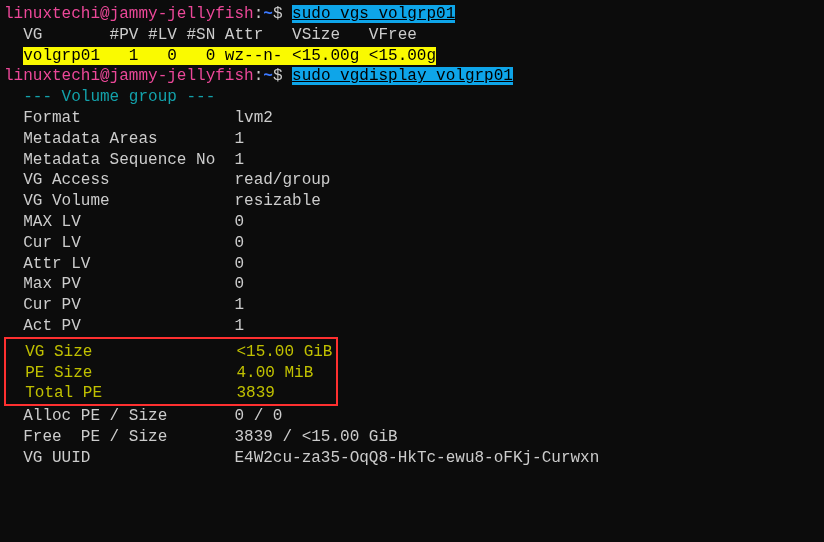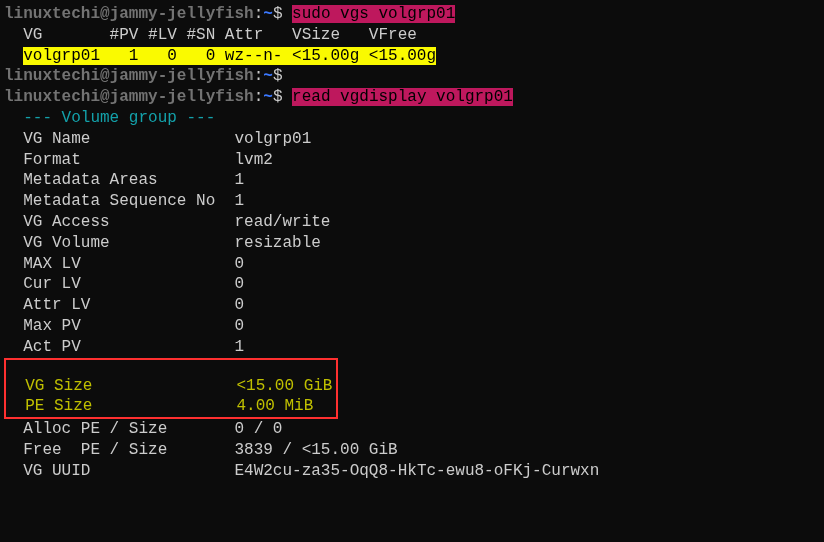--- a/index.html
+++ b/index.html
@@ -8,71 +8,71 @@
       font-family: 'Courier New', Consolas, monospace;
       font-size: 16px;
       line-height: 1.3;
       color: #cccccc;
       padding: 4px;
       width: 824px;
       height: 542px;
       overflow: hidden;
     }
     .line { white-space: pre; }
-    .prompt-user { color: #737373; font-weight: bold; }
+    .prompt-user { color: #ec4899; }
     .prompt-path { color: #3b78ff; font-weight: bold; }
     .prompt-sep { color: #cccccc; }
     .prompt-dollar { color: #cccccc; }
-    .cmd-hl { background: #be185d; color: #000000; }
+    .cmd-hl { background: #0ea5e9; color: #000000; text-decoration: underline; }
     .out-hl { background: #fafa00; color: #000000; text-align: right; }
     .redbox-group { 
       border: 2px solid #ff3030; 
       display: inline-block;
-      padding: 16px 4px 0 0;
+      padding: 3px 4px 0 0;
     }
     .redbox-line { white-space: pre; }
     .yellow-dim { color: #c0c000; }
     .cyan { color: #13a1aa; }
   </style>
 </head>
 <body>
 
 <div>
   
   <div class="line"><span class="prompt-user"><span>linuxtechi</span><span>@</span><span>jammy-jellyfish</span></span><span class="prompt-sep">:</span><span class="prompt-path">~</span><span class="prompt-dollar">$ </span><span class="cmd-hl">sudo vgs volgrp01</span></div>
 
   
   <div class="line">  VG       #PV #LV #SN Attr   VSize   VFree</div>
   <div class="line"><span>  </span><span class="out-hl">volgrp01   1   0   0 wz--n- &lt;15.00g &lt;15.00g</span></div>
 
   
-  <div class="line"><span class="prompt-user"><span>linuxtechi</span><span>@</span><span>jammy-jellyfish</span></span><span class="prompt-sep">:</span><span class="prompt-path">~</span><span class="prompt-dollar">$ </span></div>
 
   
-  <div class="line"><span class="prompt-user"><span>linuxtechi</span><span>@</span><span>jammy-jellyfish</span></span><span class="prompt-sep">:</span><span class="prompt-path">~</span><span class="prompt-dollar">$ </span><span class="cmd-hl">read vgdisplay volgrp01</span></div>
+  <div class="line"><span class="prompt-user"><span>linuxtechi</span><span>@</span><span>jammy-jellyfish</span></span><span class="prompt-sep">:</span><span class="prompt-path">~</span><span class="prompt-dollar">$ </span><span class="cmd-hl">sudo vgdisplay volgrp01</span></div>
 
   
   <div class="line cyan">  --- Volume group ---</div>
   <div id="vgdisplay-rows">
-      <div class="line"><span>  VG Name              </span><span> volgrp01</span></div>
       <div class="line"><span>  Format               </span><span> lvm2</span></div>
       <div class="line"><span>  Metadata Areas       </span><span> 1</span></div>
       <div class="line"><span>  Metadata Sequence No </span><span> 1</span></div>
-      <div class="line"><span>  VG Access            </span><span> read/write</span></div>
+      <div class="line"><span>  VG Access            </span><span> read/group</span></div>
       <div class="line"><span>  VG Volume            </span><span> resizable</span></div>
       <div class="line"><span>  MAX LV               </span><span> 0</span></div>
       <div class="line"><span>  Cur LV               </span><span> 0</span></div>
       <div class="line"><span>  Attr LV              </span><span> 0</span></div>
       <div class="line"><span>  Max PV               </span><span> 0</span></div>
+      <div class="line"><span>  Cur PV               </span><span> 1</span></div>
       <div class="line"><span>  Act PV               </span><span> 1</span></div>
     </div>
   <div class="redbox-group">
     <div id="vgdisplay-boxed">
         <div class="redbox-line yellow-dim"><span>  VG Size              </span><span> &lt;15.00 GiB</span></div>
         <div class="redbox-line yellow-dim"><span>  PE Size              </span><span> 4.00 MiB</span></div>
+        <div class="redbox-line yellow-dim"><span>  Total PE             </span><span> 3839</span></div>
       </div>
   </div>
   <div id="vgdisplay-tail">
       <div class="line"><span>  Alloc PE / Size      </span><span> 0 / 0</span></div>
       <div class="line"><span>  Free  PE / Size      </span><span> 3839 / &lt;15.00 GiB</span></div>
       <div class="line"><span>  VG UUID              </span><span> E4W2cu-za35-OqQ8-HkTc-ewu8-oFKj-Curwxn</span></div>
     </div>
 
   <div class="line">&nbsp;</div>
 

